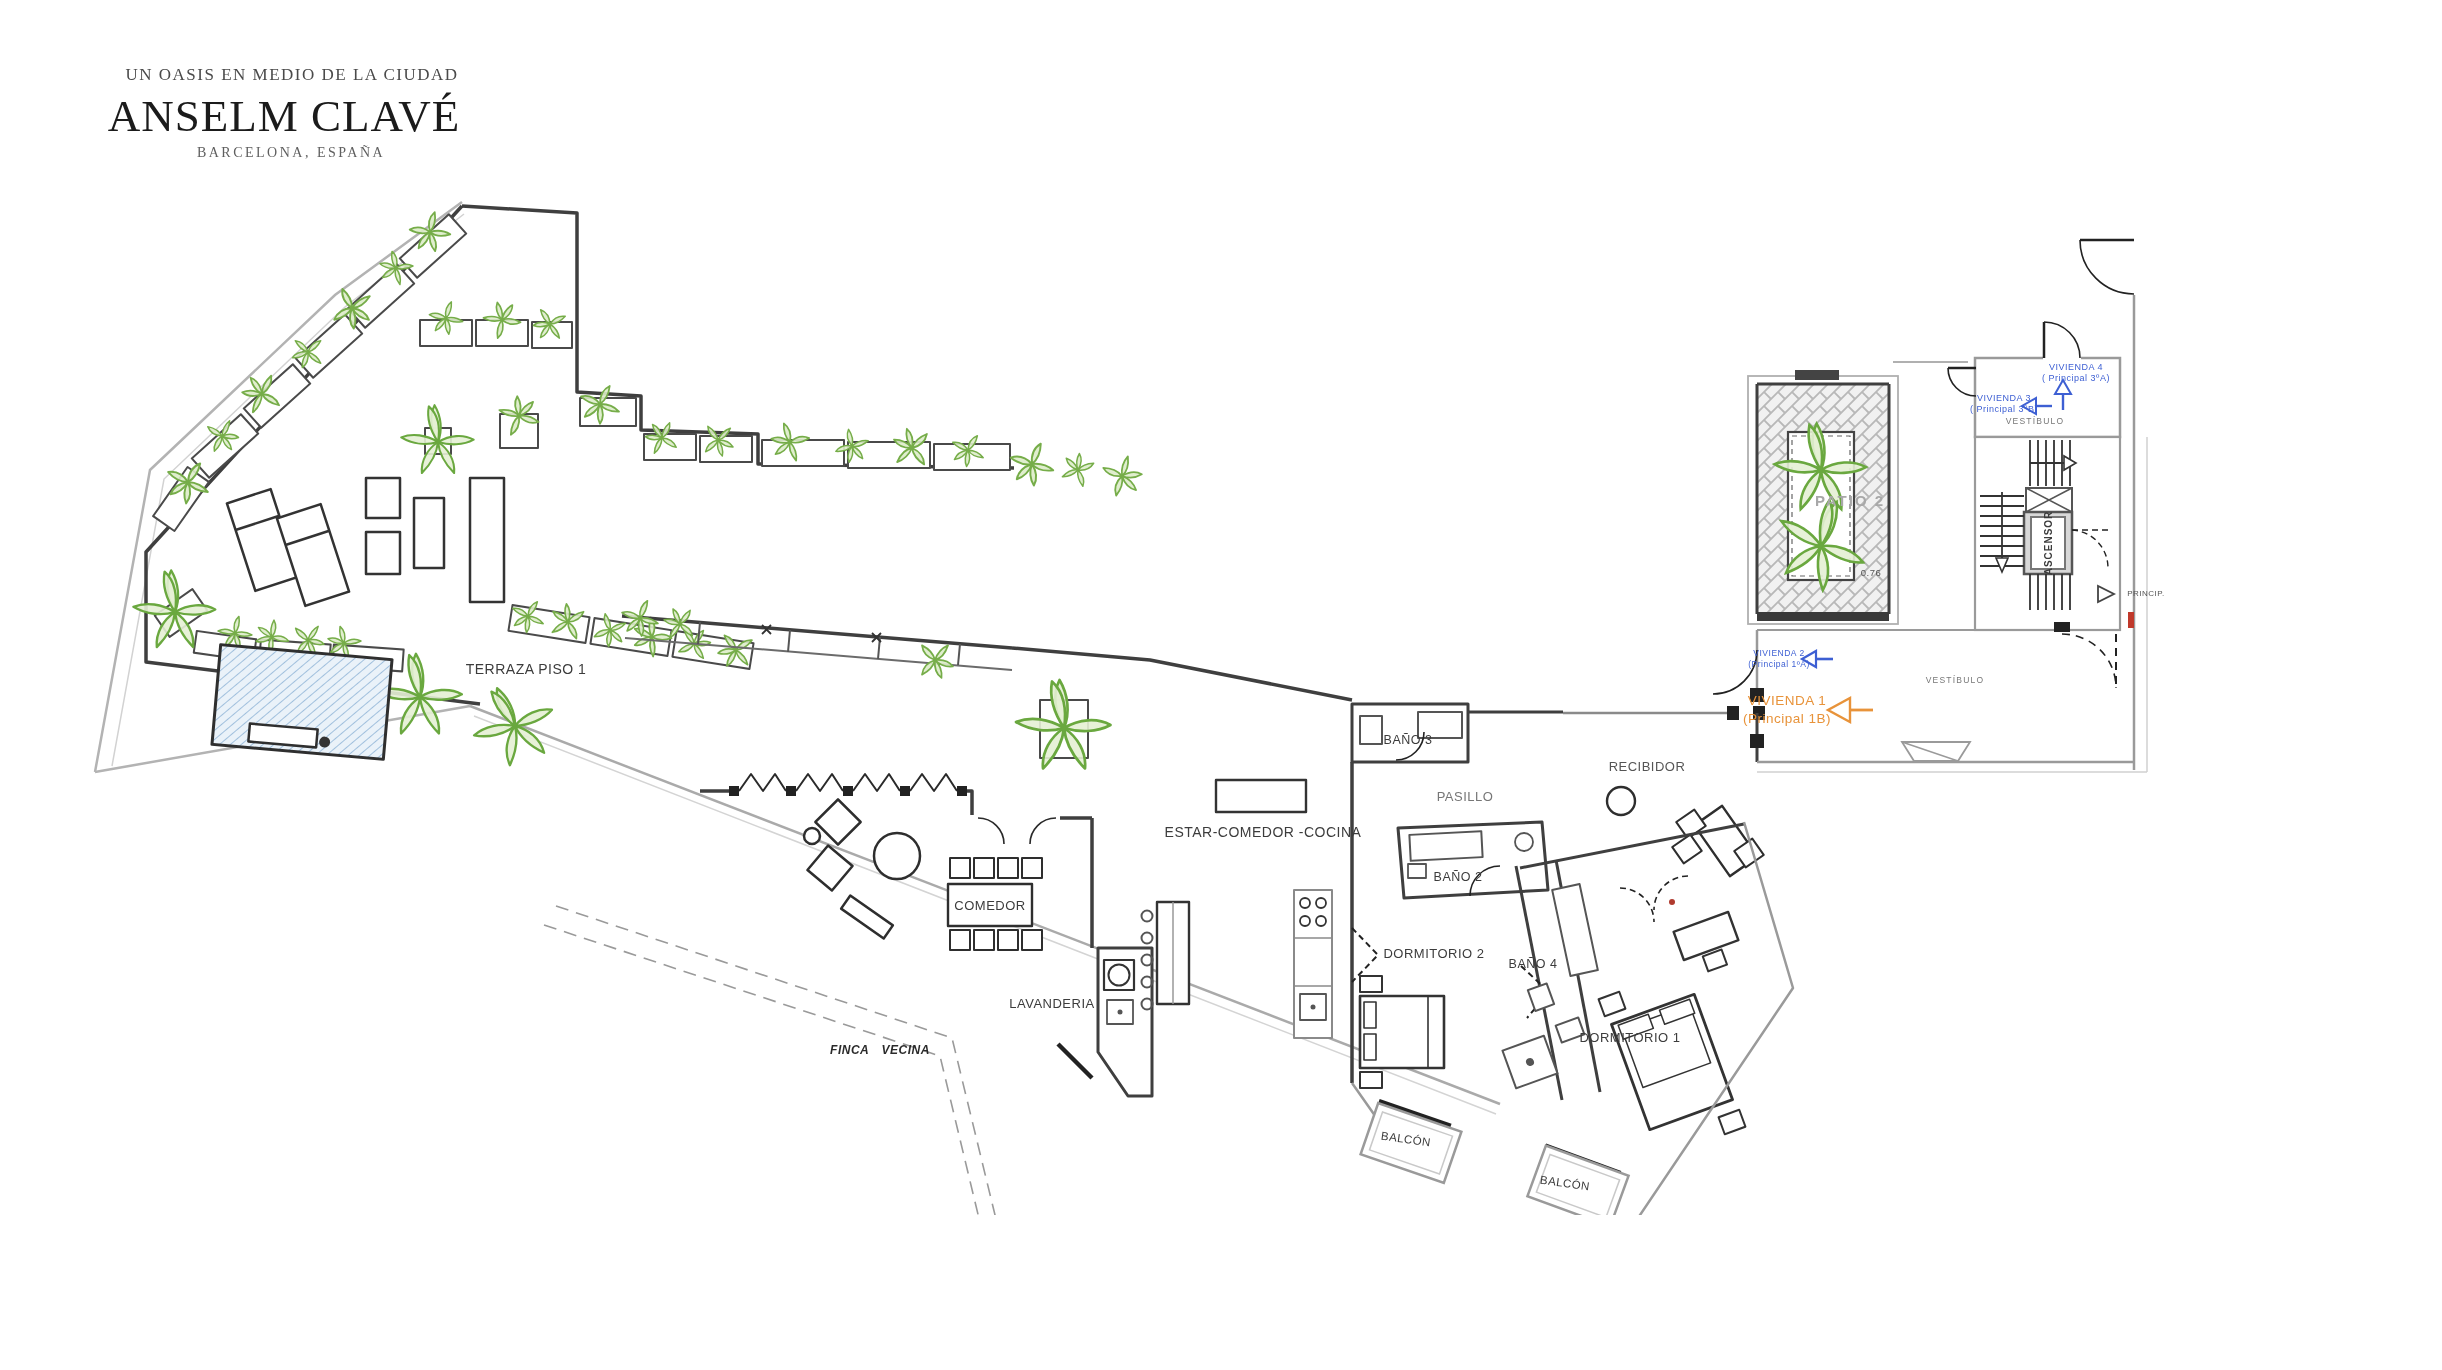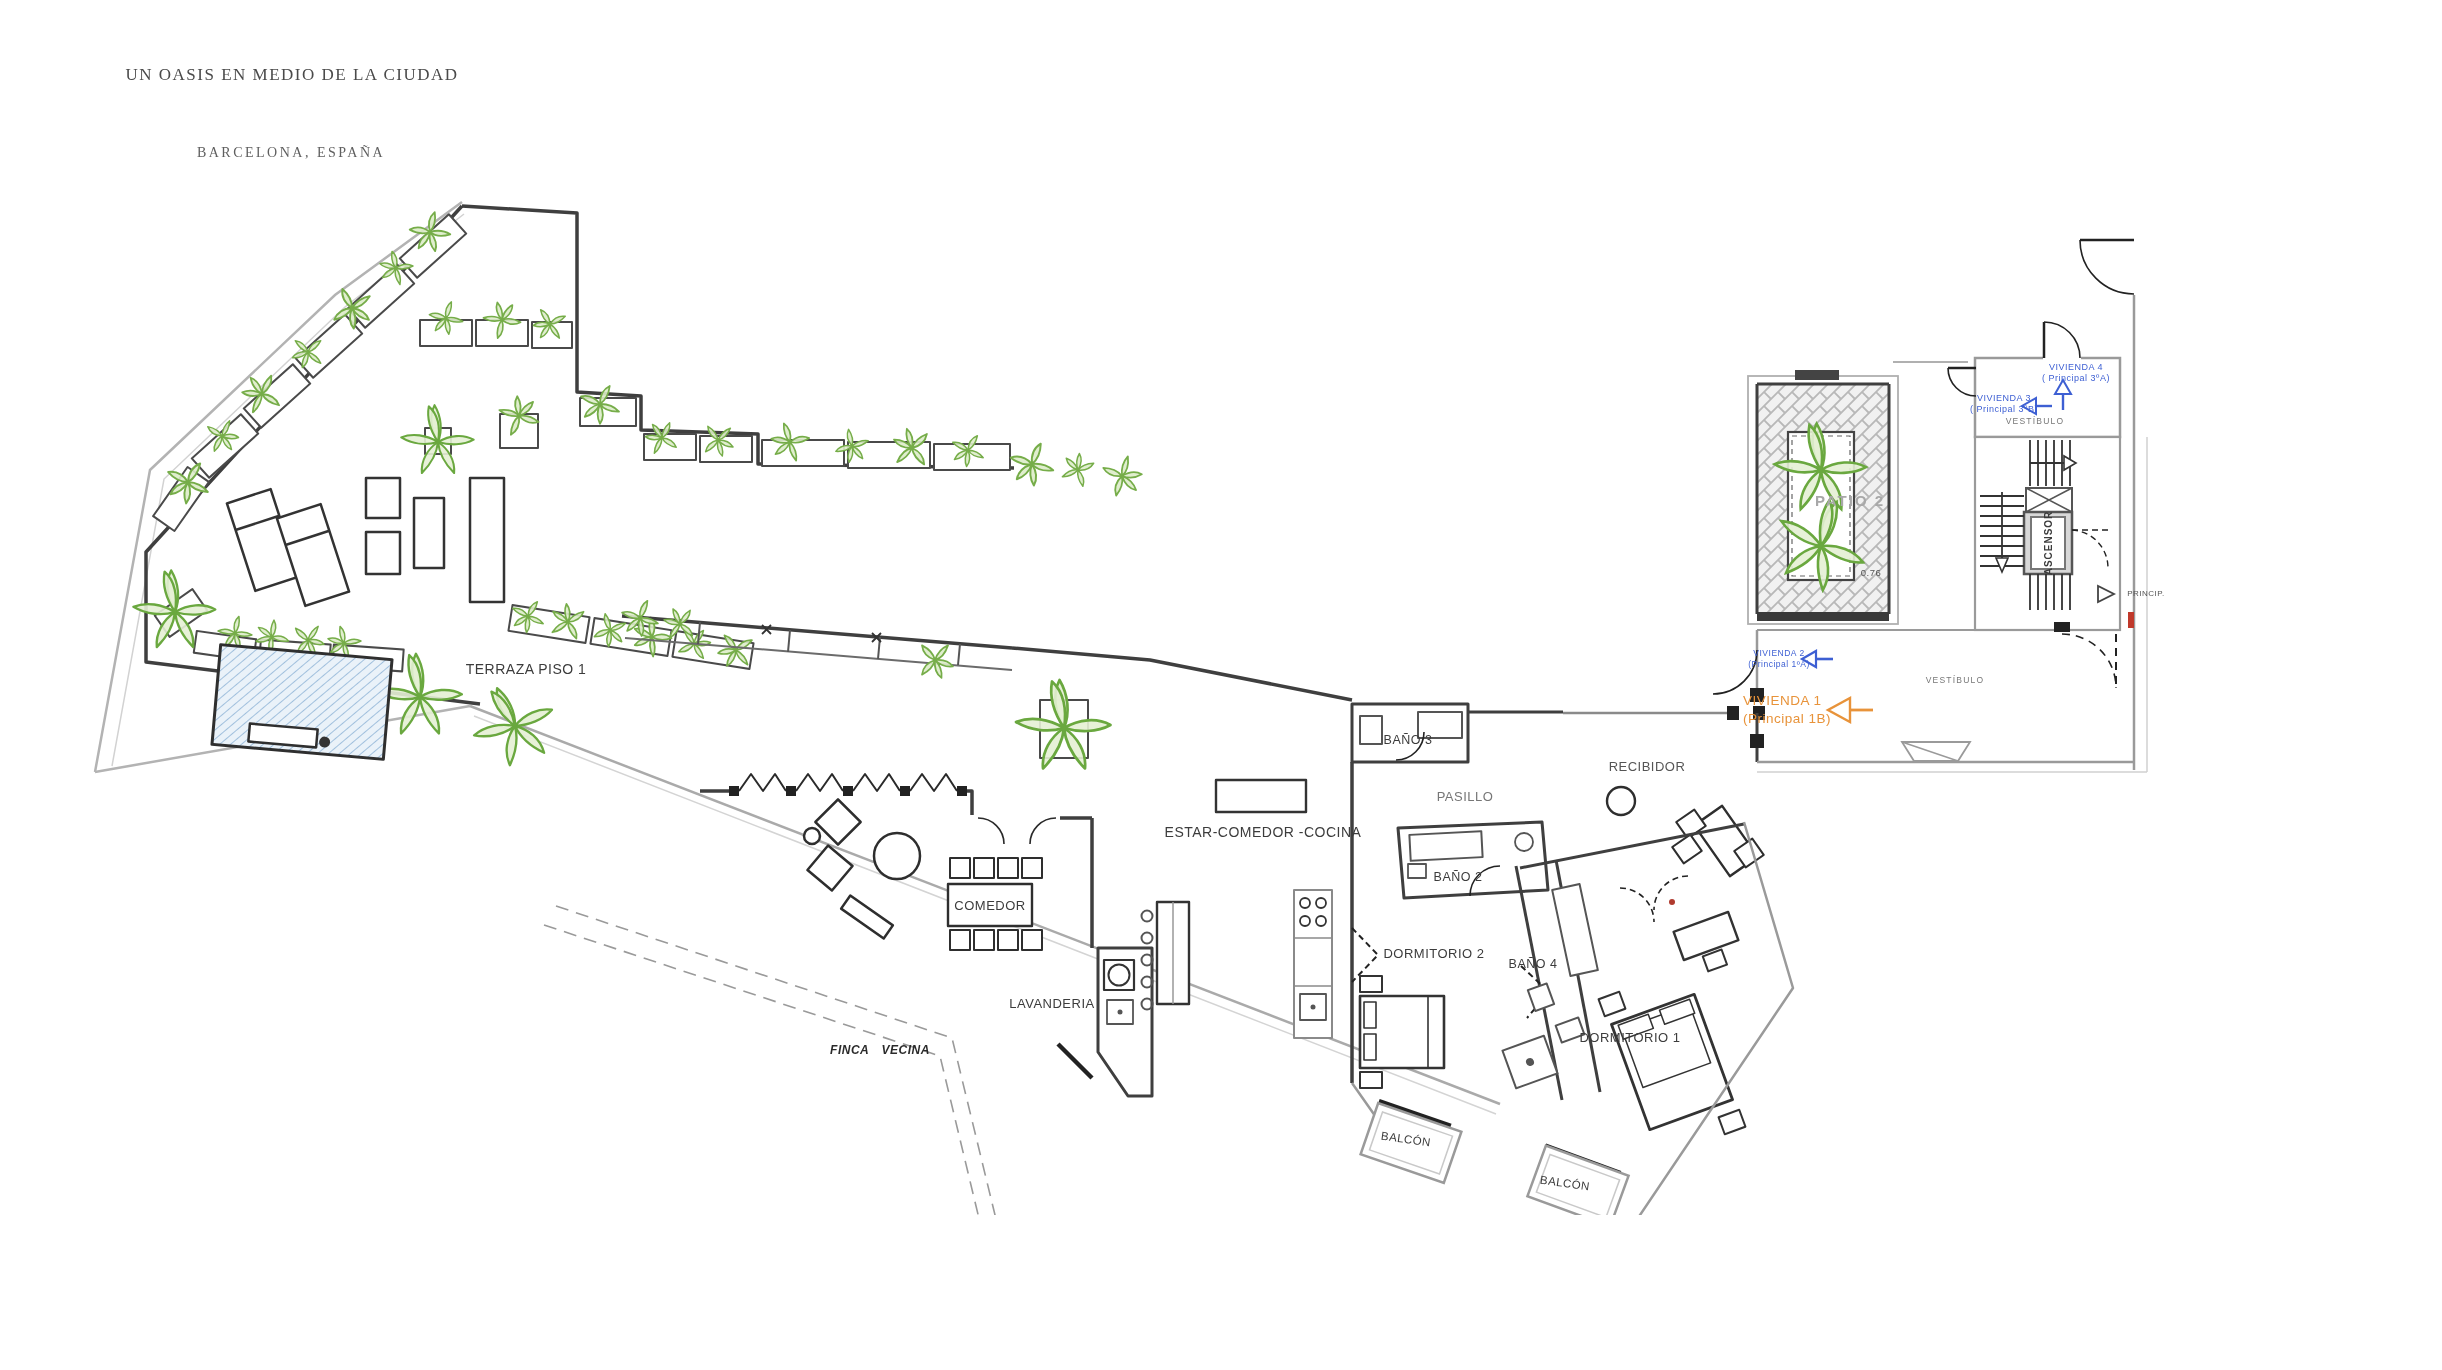--- a/index.html
+++ b/index.html
@@ -11,21 +11,21 @@
   .tagline{font-size:17px;letter-spacing:1.5px;color:#4a4a4a;}
   .title{font-size:45px;letter-spacing:1px;color:#1b1b1b;}
   .subtitle{font-size:14px;letter-spacing:2.5px;color:#5f5f5f;}
   .room{font-size:13px;color:#3c3c3c;}
   .room-sm{font-size:12.5px;color:#3c3c3c;}
   .muted{color:#767676;}
   .tiny{font-size:8.5px;color:#777;letter-spacing:1.2px;}
   .patio{font-size:15px;font-weight:bold;color:#a8a8a8;letter-spacing:2px;margin-left:28px;}
   .blue{color:#3d5fd3;font-size:9px;line-height:1.25;text-align:center;}
   .blue span{display:block;}
-  .orange{color:#e8933a;font-size:13.5px;line-height:1.3;text-align:left;}
+  .orange{color:#e8933a;font-size:13.5px;line-height:1.3;text-align:center;}
   .orange span{display:block;}
   .dim{font-size:9.5px;color:#555;}
   .finca{font-size:12px;font-weight:bold;font-style:italic;color:#2b2b2b;word-spacing:9px;letter-spacing:.5px;}
   .balcon{font-size:11.5px;color:#3c3c3c;}
   .asc{font-size:10px;font-weight:bold;color:#3c3c3c;letter-spacing:1px;}
   svg.plan{position:absolute;left:0;top:0;}
 </style>
 </head>
 <body>
 
@@ -507,20 +507,21 @@
         <path d="M1816,651 L1816,667 L1802,659 Z" fill="#ffffff" stroke-width="2.2"></path>
       </g>
       <g stroke="#e8933a" stroke-width="2.8">
         <line x1="1873" y1="710" x2="1849" y2="710"></line>
         <path d="M1850,698 L1850,722 L1828,710 Z" fill="#ffffff" stroke-width="2.4"></path>
       </g>
     </g>
   </svg>
 
   <div class="lbl serif tagline" style="left:292px;top:75px;">UN OASIS EN MEDIO DE LA CIUDAD</div>
+  <div class="lbl serif title" style="left:284px;top:116px;">ANSELM CLAVÉ</div>
   <div class="lbl serif subtitle" style="left:291px;top:153px;">BARCELONA, ESPAÑA</div>
 
   <div class="lbl room" style="left:526px;top:669px;font-size:14px;">TERRAZA PISO 1</div>
   <div class="lbl room" style="left:990px;top:905px;">COMEDOR</div>
   <div class="lbl room" style="left:1263px;top:832px;font-size:14px;">ESTAR-COMEDOR -COCINA</div>
   <div class="lbl room" style="left:1052px;top:1003px;">LAVANDERIA</div>
   <div class="lbl room-sm" style="left:1408px;top:740px;">BAÑO 3</div>
   <div class="lbl room muted" style="left:1465px;top:796px;">PASILLO</div>
   <div class="lbl room" style="left:1647px;top:766px;color:#555;">RECIBIDOR</div>
   <div class="lbl room-sm" style="left:1458px;top:877px;">BAÑO 2</div>

